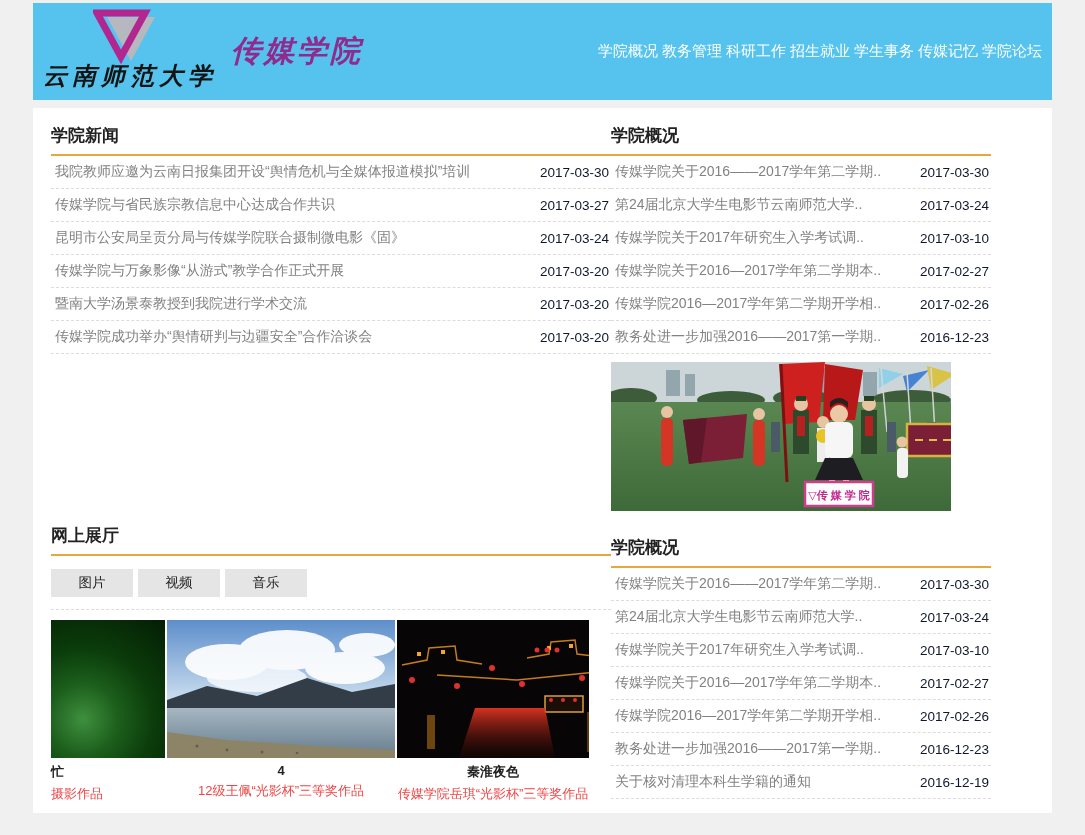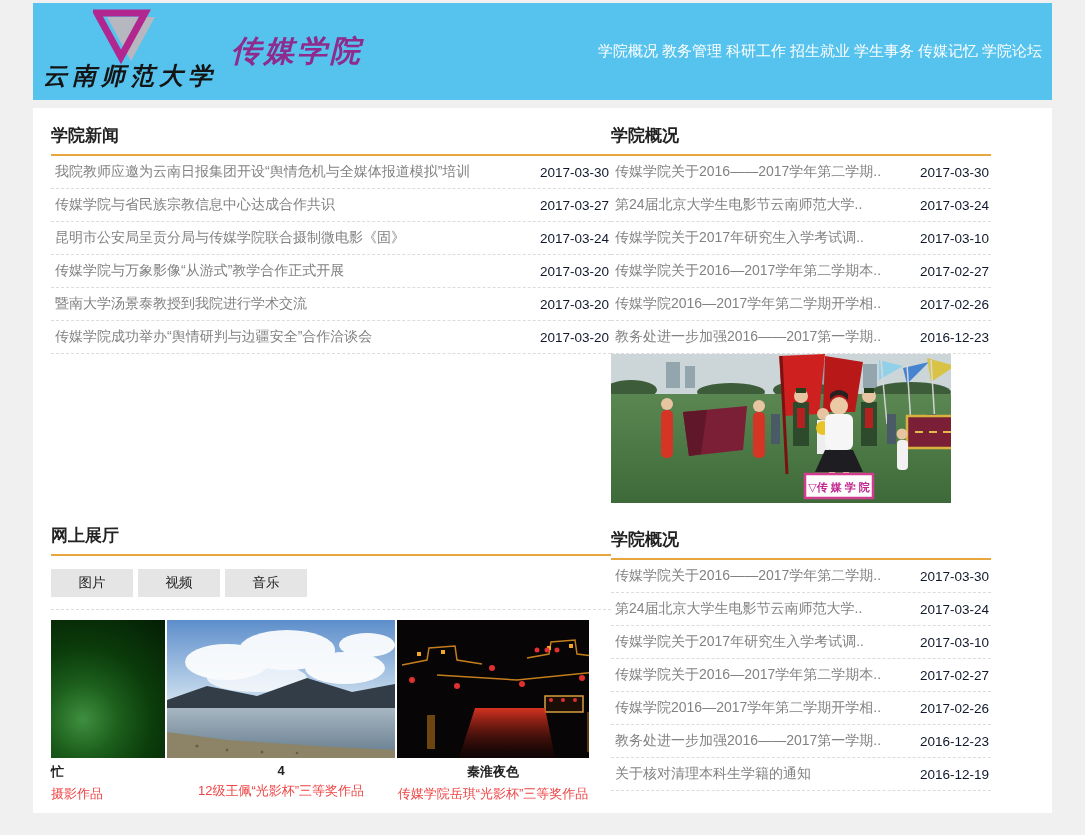--- a/index.html
+++ b/index.html
@@ -24,21 +24,21 @@
   .col-left { width:560px; }
   .col-right { width:380px; }
   .section-head { border-bottom:2px solid #e7a63e; padding-bottom:7px; }
   .section-title { font-size:17px; margin:0; color:#222; font-weight:bold; }
   .list-row { display:flex; justify-content:space-between; align-items:center;
               border-bottom:1px dashed #dcdcdc; padding:7px 2px 7px 4px; cursor:pointer; }
   .row-title { color:#828282; font-size:14px; white-space:nowrap; overflow:hidden;
                text-overflow:ellipsis; }
   .row-date { color:#0f172a; font-size:13.5px; margin-left:16px; flex:none; }
 
-  .feature-photo { height:149px; width:340px; overflow:hidden; cursor:pointer; }
+  .feature-photo { margin-top:8px; height:149px; width:340px; overflow:hidden; cursor:pointer; }
   .feature-photo svg { display:block; }
 
   .gallery-section { margin-top:170px; }
   .comp-section { margin-top:25px; }
 
   .tabs { margin-top:13px; padding-bottom:12px; border-bottom:1px dashed #dcdcdc; display:flex; }
   .tab { width:82px; height:28px; background:#e5e5e5; color:#222; font-size:13.5px;
          display:flex; align-items:center; justify-content:center; margin-right:5px; cursor:pointer; }
 
   .works { display:flex; margin-top:10px; }

